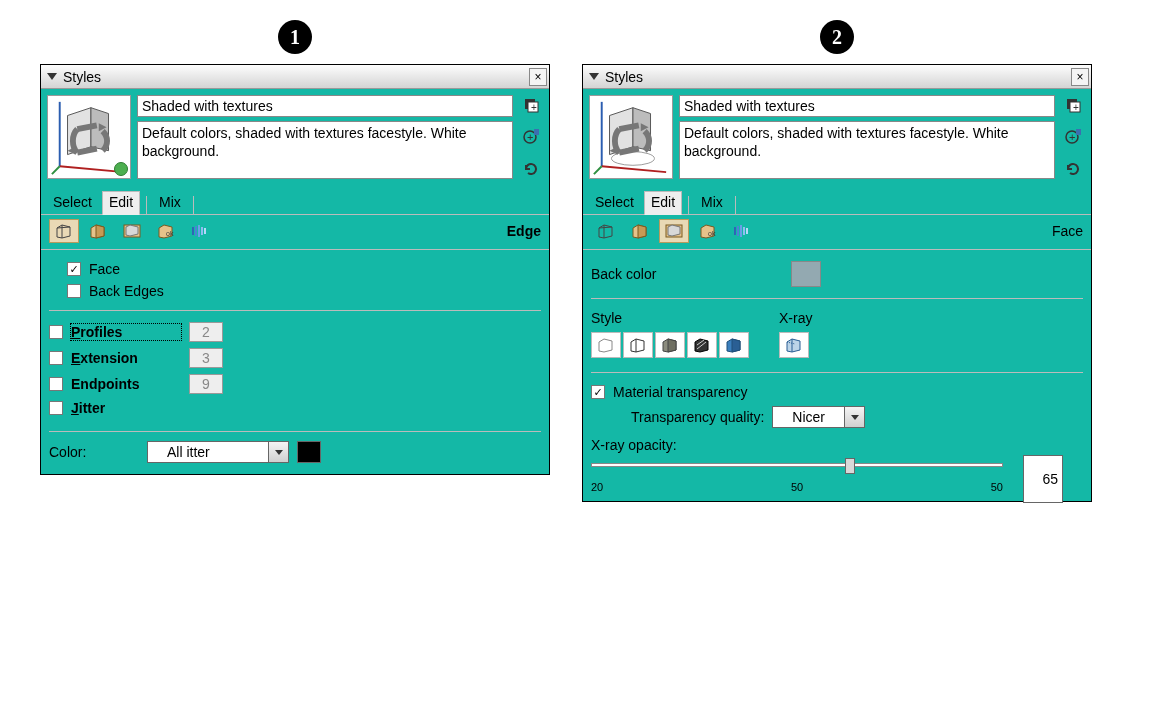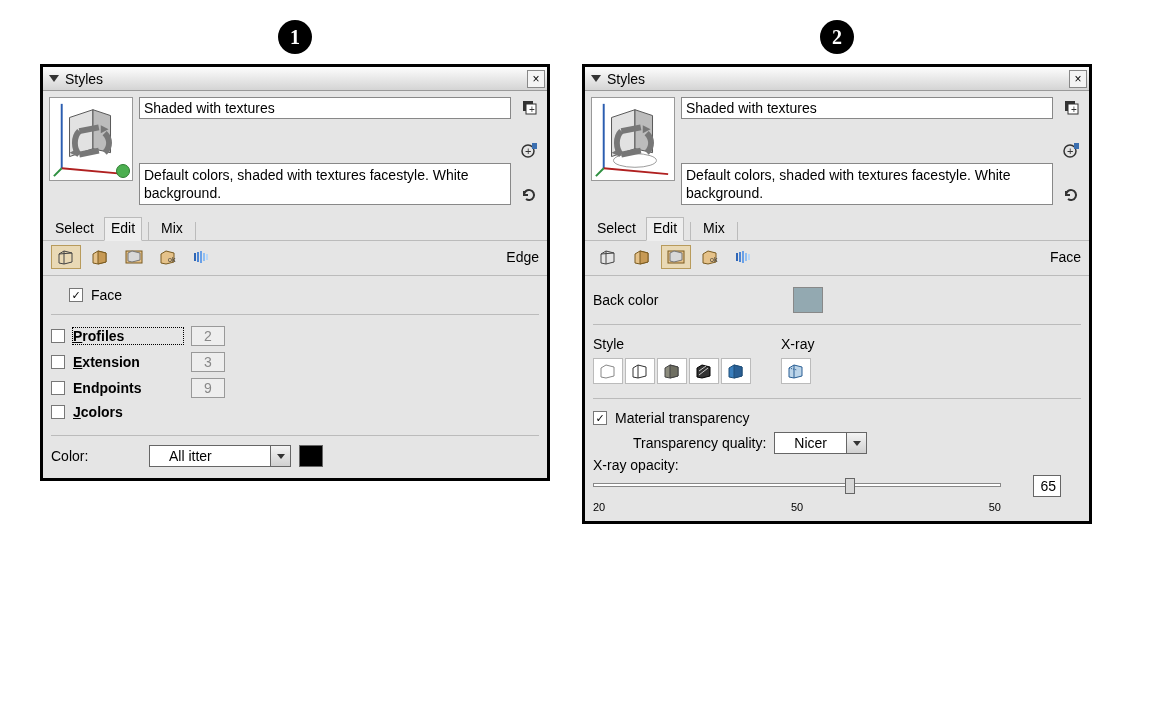--- a/index.html
+++ b/index.html
@@ -30,22 +30,22 @@
     color: #fff;
     display: flex;
     align-items: center;
     justify-content: center;
     font-family: Georgia, 'Times New Roman', serif;
     font-size: 20px;
     font-weight: bold;
   }
   .panel {
     width: 510px;
-    border: 3px solid #000000;
-    background: #e5e5e5;
+    border: 1px solid #000000;
+    background: #14b8a6;
   }
   .titlebar {
     display: flex;
     align-items: center;
     background: linear-gradient(#fdfdfd, #d4d4d4);
     border-bottom: 1px solid #999;
     height: 24px;
   }
   .titlebar .caret {
     width: 0; height: 0;
@@ -86,21 +86,21 @@
     border: 1px solid #2e7d32;
   }
   .info-text { flex: 1; display: flex; flex-direction: column; gap: 4px; }
   .info-text input, .info-text .desc {
     border: 1px solid #888;
     background: #fff;
     font-family: inherit;
     font-size: 14px;
     padding: 2px 4px;
   }
-  .info-text .desc { flex: 1; line-height: 1.3; margin-top: 40px; }
+  .info-text .desc { flex: 1; line-height: 1.3; }
   .side-icons {
     width: 24px;
     display: flex;
     flex-direction: column;
     align-items: center;
     justify-content: space-between;
   }
   .side-icons .ic {
     width: 20px; height: 20px;
     display: flex; align-items: center; justify-content: center;
@@ -237,27 +237,27 @@
     transform: translateX(-50%);
   }
   .slider-labels {
     display: flex;
     justify-content: space-between;
     margin-right: 80px;
     margin-top: 14px;
     font-size: 11px;
   }
   .opacity-val {
-    width: 28px;
+    width: 40px;
     border: 1px solid #666;
     background: #fff;
     text-align: right;
     font-family: inherit;
     font-size: 14px;
-    padding: 2px 4px;
+    padding: 15px 4px;
     position: absolute;
     right: 20px; top: 2px;
   }
   .u { text-decoration: underline; }
   .dotted { outline: 1px dotted #000; outline-offset: 0; }
   svg.c { display:block; }
 </style>
 </head>
 <body>
 
@@ -356,48 +356,52 @@
         <span class="cubebtn">
           <svg class="c" viewBox="0 0 20 16">
             <rect x="2" y="4" width="2" height="8" fill="#2f66b6"></rect>
             <rect x="5" y="3" width="2" height="10" fill="#4a84d4"></rect>
             <rect x="8" y="2" width="2" height="12" fill="#6aa0e6"></rect>
             <rect x="11" y="4" width="2" height="8" fill="#8fbef2"></rect>
             <rect x="14" y="5" width="2" height="6" fill="#b6d7fa"></rect>
           </svg>
         </span>
         <span class="spacer"></span>
-        <span style="font-weight:normal">Edge</span>
+        <span style="font-weight:bold">Edge</span>
       </div>
 
       <div class="content">
         <div class="row indent">
           <span class="chk">✓</span>
           <span>Face</span>
         </div>
+        <div class="row indent">
+          <span class="chk"></span>
+          <span>Back Edges</span>
+        </div>
         <div class="hr2"></div>
 
         <div class="row">
           <span class="chk"></span>
           <span class="label-col dotted"><span class="u">P</span><span>rofiles</span></span>
           <input class="num" readonly="" value="2" style="">
         </div>
         <div class="row">
           <span class="chk"></span>
           <span class="label-col"><span class="u">E</span><span>xtension</span></span>
           <input class="num" readonly="" value="3" style="">
         </div>
         <div class="row">
           <span class="chk"></span>
           <span class="label-col">Endpoints</span>
           <input class="num" readonly="" value="9" style="">
         </div>
         <div class="row">
           <span class="chk"></span>
-          <span class="label-col"><span class="u">J</span><span>colors</span></span>
+          <span class="label-col"><span class="u">J</span><span>itter</span></span>
         </div>
 
         <div class="hr"></div>
         <div class="row">
           <span style="width:90px">Color:</span>
           <span class="select">
             <span class="seltxt">All itter</span>
             <span class="selarr"></span>
           </span>
           <span class="swatch" style="background:#000"></span>
@@ -574,21 +578,21 @@
         </div>
 
         <div class="row body-line">
           <span>Transparency quality:</span>
           <span class="select">
             <span class="seltxt" style="min-width:70px">Nicer</span>
             <span class="selarr"></span>
           </span>
         </div>
 
-        <div style="">X-ray opacity:</div>
+        <div style="margin-top:6px">X-ray opacity:</div>
         <div class="slider-wrap">
           <div class="slider-track">
             <div class="slider-thumb" style="left:63%"></div>
           </div>
           <input class="opacity-val" value="65" style="">
           <div class="slider-labels">
             <span>20</span>
             <span>50</span>
             <span>50</span>
           </div>

